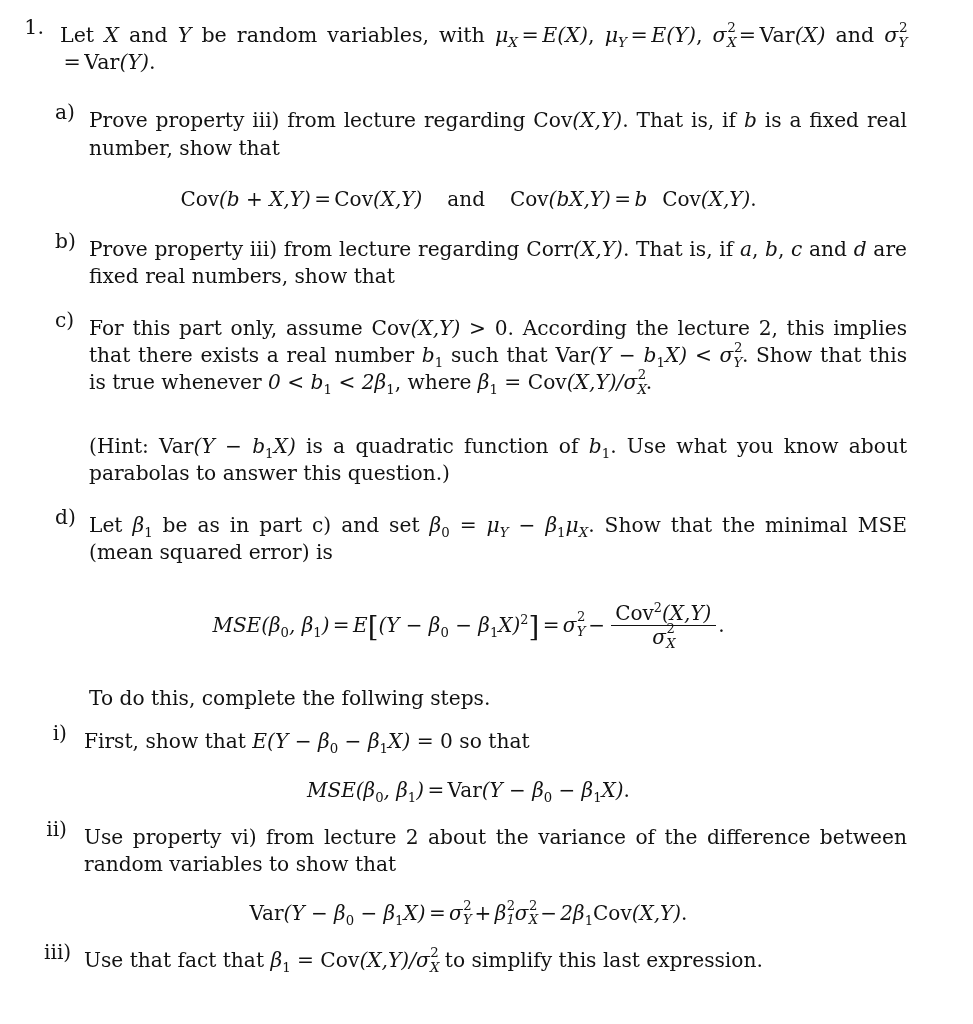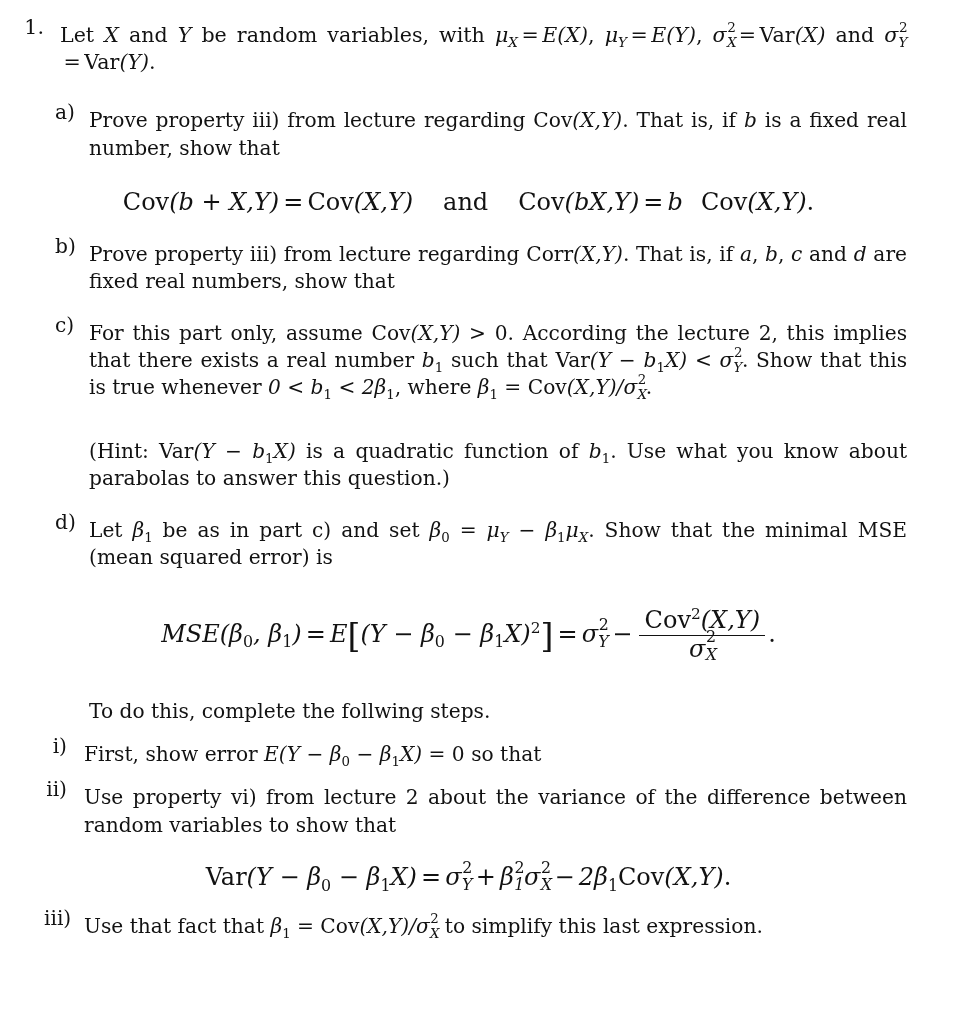--- a/index.html
+++ b/index.html
@@ -52,21 +52,21 @@
   .lvl3 { margin-left: 22px; font-size: 20.2px; line-height: 1.345; }
   .lvl3 > .marker { width: 32px; padding-right: 9px; }
 
   .gap-a { height: 15px; }
   .gap-b { height: 9px; }
   .gap-c { height: 20px; }
 
   
   .display-eq {
     text-align: center;
-    font-size: 24px;
+    font-size: 20px;
     line-height: 1.25;
     margin: 17px 0 16px 0;
     white-space: nowrap;
   }
   .display-eq.tight { margin: 15px 0 13px 0; }
 
   
   .mi { font-style: italic; font-family: "DejaVu Serif", "Liberation Serif", serif; }
   .mr { font-style: normal; }
   .mo { padding: 0 0.17em; }
@@ -181,24 +181,25 @@
   <div class="item lvl2">
     <div class="marker"></div>
     <div class="body">
       <p>To do this, complete the follwing steps.</p>
     </div>
   </div>
 
   <div class="item lvl2 lvl3">
     <div class="marker">i)</div>
     <div class="body">
-      <p><span>First, show error </span><span class="mi">E</span><span class="mi">(Y − β</span><sub class="idx">0</sub><span class="mi"> − β</span><sub class="idx">1</sub><span class="mi">X)</span><span> = 0</span><span> so that</span></p>
-    </div>
-  </div>
-
+      <p><span>First, show that </span><span class="mi">E</span><span class="mi">(Y − β</span><sub class="idx">0</sub><span class="mi"> − β</span><sub class="idx">1</sub><span class="mi">X)</span><span> = 0</span><span> so that</span></p>
+    </div>
+  </div>
+
+  <div class="display-eq tight"><span class="mi">MSE</span><span class="mi">(β</span><sub class="idx">0</sub><span class="mi">, β</span><sub class="idx">1</sub><span class="mi">)</span><span class="mo">=</span><span class="mr">Var</span><span class="mi">(Y − β</span><sub class="idx">0</sub><span class="mi"> − β</span><sub class="idx">1</sub><span class="mi">X)</span><span>.</span></div>
 
   <div class="item lvl2 lvl3">
     <div class="marker">ii)</div>
     <div class="body">
       <p>Use property vi) from lecture 2 about the variance of the difference between random variables to show that</p>
     </div>
   </div>
 
   <div class="display-eq tight"><span class="mr">Var</span><span class="mi">(Y − β</span><sub class="idx">0</sub><span class="mi"> − β</span><sub class="idx">1</sub><span class="mi">X)</span><span class="mo">=</span><span class="mi">σ</span><span class="subsup upr"><span class="sup">2</span><span class="sub">Y</span></span><span class="mo">+</span><span class="mi">β</span><span class="subsup"><span class="sup">2</span><span class="sub">1</span></span><span class="mi">σ</span><span class="subsup upr"><span class="sup">2</span><span class="sub">X</span></span><span class="mo">−</span><span class="mi">2β</span><sub class="idx">1</sub><span class="mr">Cov</span><span class="mi">(X,Y)</span><span>.</span></div>
 

